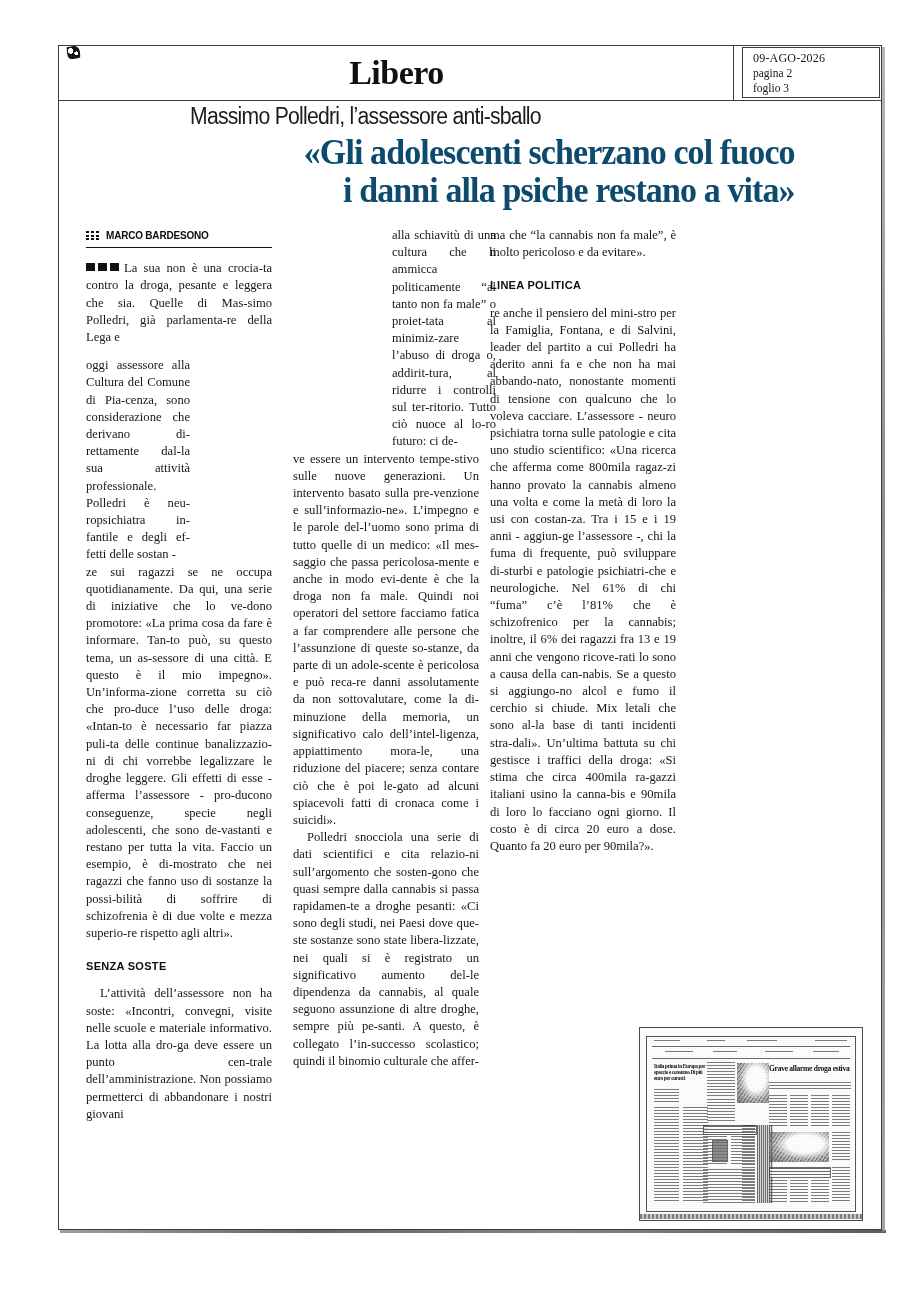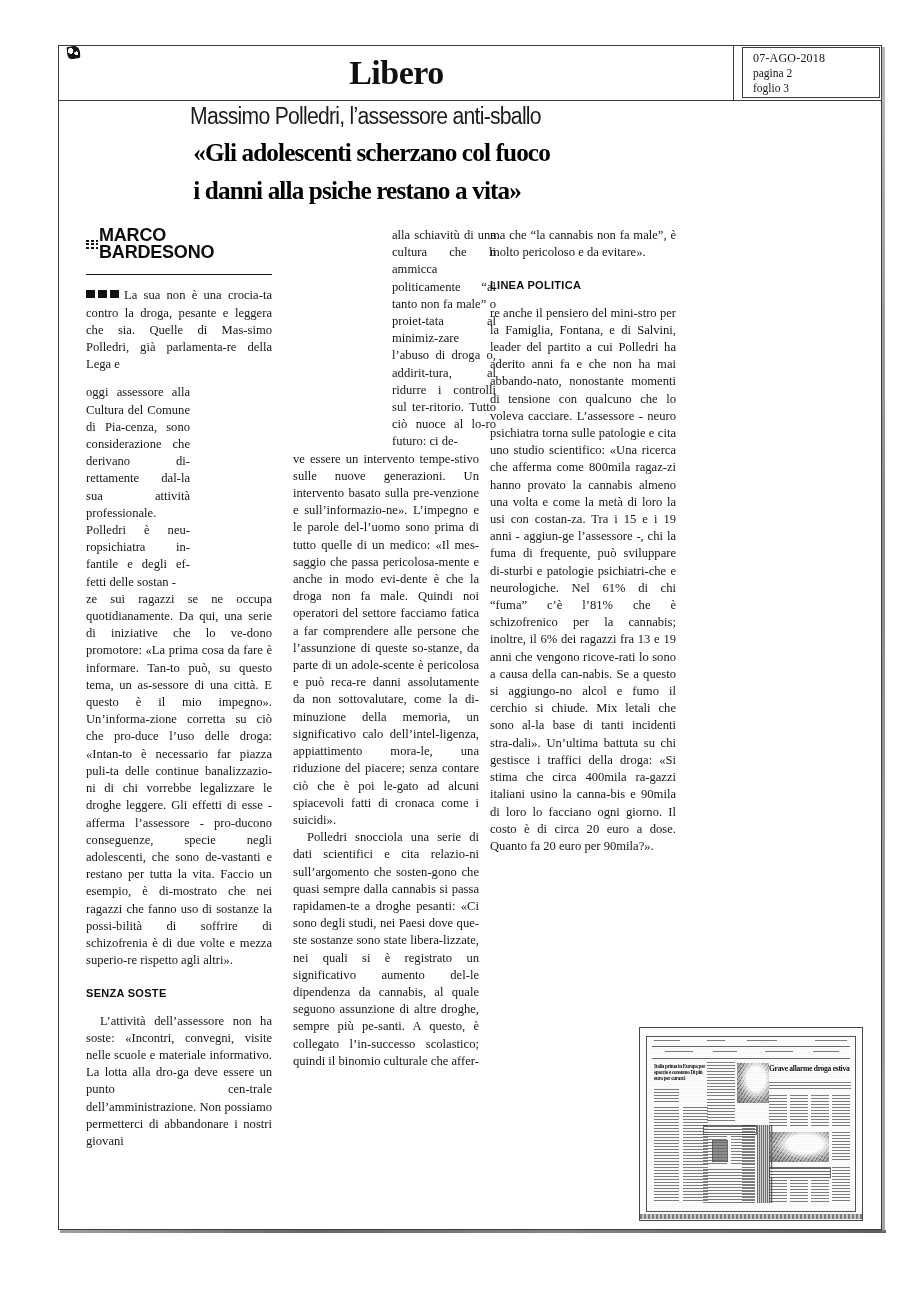--- a/index.html
+++ b/index.html
@@ -128,27 +128,27 @@
     letter-spacing: -0.8px;
     color: #1b1b1b;
     transform: scaleX(0.92);
     transform-origin: left center;
   }
   .headline {
     position: absolute;
     left: 184px;
     top: 119px;
     width: 620px;
-    text-align: left;
+    text-align: right;
     font-family: "Liberation Serif", serif;
     font-weight: 700;
-    font-size: 26px;
+    font-size: 35px;
     line-height: 38px;
     letter-spacing: -0.9px;
-    color: #000000;
+    color: #0c4a6e;
   }
   .headline .hl-line { display: block; transform: scaleX(0.97); }
 
   
   .cols {
     position: absolute;
     left: 86px;
     top: 212px;
     width: 600px;
     height: 940px;
@@ -163,29 +163,29 @@
     color: #161616;
     hyphens: manual;
   }
   .col-1 { left: 0; }
   .col-2 { left: 207px; }
   .col-3 { left: 404px; }
 
   .byline {
     font-family: "Liberation Sans", sans-serif;
     font-weight: 700;
-    font-size: 18px;
+    font-size: 10px;
     letter-spacing: -0.2px;
     color: #0d0d0d;
     border-bottom: 1.6px solid #111;
-    padding-bottom: 13px;
+    padding-bottom: 3px;
     margin-bottom: 12px;
     display: flex;
     align-items: center;
-    gap: 1px;
+    gap: 7px;
   }
   .byline-dots {
     display: inline-block;
     width: 13px;
     height: 9px;
     background:
       linear-gradient(#111,#111) 0 0/3px 2px no-repeat,
       linear-gradient(#111,#111) 5px 0/3px 2px no-repeat,
       linear-gradient(#111,#111) 10px 0/3px 2px no-repeat,
       linear-gradient(#111,#111) 0 3.5px/3px 2px no-repeat,
@@ -318,21 +318,21 @@
   <div class="scan-frame"></div>
   <div class="scan-shadow-b"></div>
   <div class="scan-shadow-r"></div>
 
   <div class="masthead-row">
     <div class="masthead-title">
       <span class="masthead-word">Libero</span>
       <span class="masthead-emblem"></span>
     </div>
     <div class="datebox">
-      <div class="d1">07-AGO-2018</div>
+      <div class="d1">09-AGO-2026</div>
       <div class="d2">pagina 2</div>
       <div class="d3">foglio  3</div>
     </div>
   </div>
 
   <div class="kicker">Massimo Polledri, l’assessore anti-sballo</div>
   <div class="headline">
     <span class="hl-line">«Gli adolescenti scherzano col fuoco</span>
     <span class="hl-line">i danni alla psiche restano a vita»</span>
   </div>

